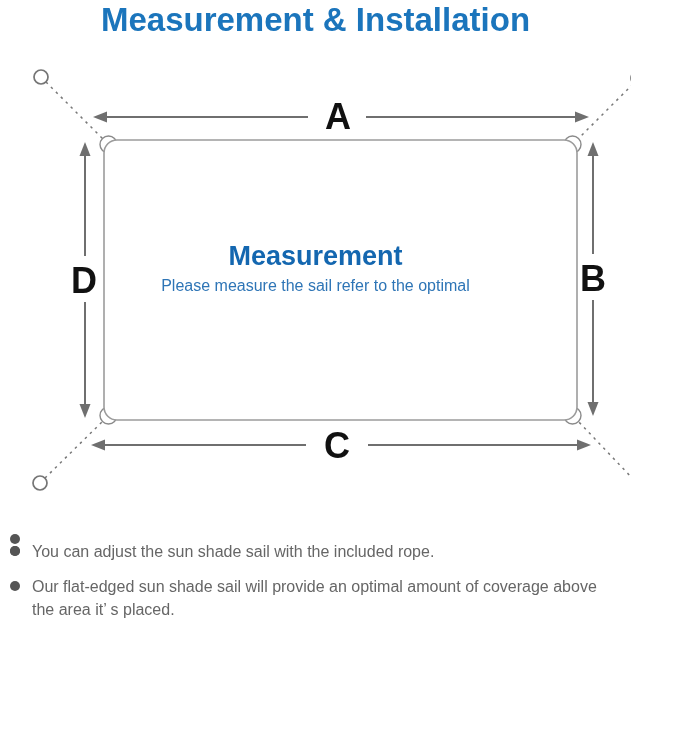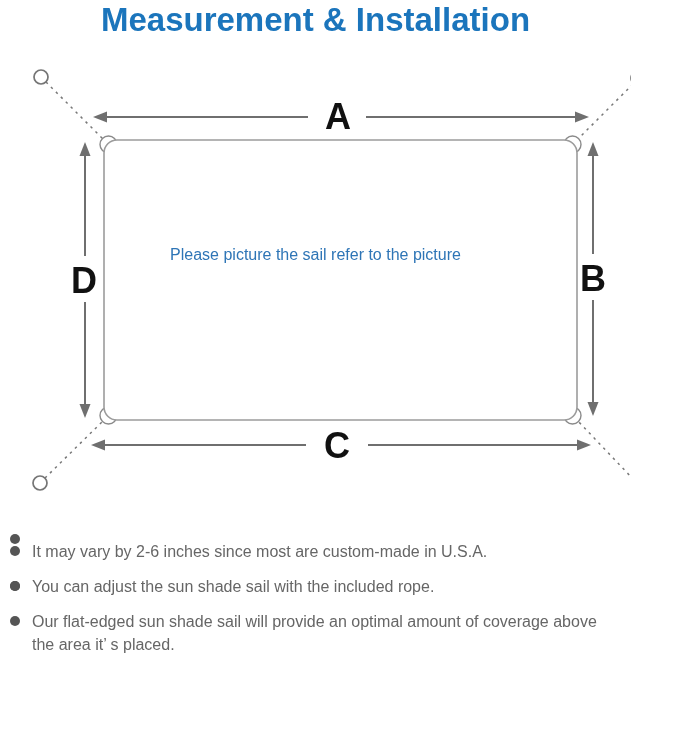--- a/index.html
+++ b/index.html
@@ -100,30 +100,27 @@
       </g>
     </g>
 
     <text x="338" y="129" text-anchor="middle">A</text>
     <text x="593" y="291" text-anchor="middle">B</text>
     <text x="337" y="458" text-anchor="middle">C</text>
     <text x="84" y="293" text-anchor="middle">D</text>
   </svg>
 
   <div class="center-overlay">
-    <p class="subtitle">Please picture the sail refer to the picture</p>
+    <div class="heading">Measurement</div>
+    <p class="subtitle">Please measure the sail refer to the optimal</p>
   </div>
 
   <ul class="notes">
     <li>
       <span class="dot"></span>
-    </li>
-    <li>
-      <span class="dot"></span>
-      <span>It may vary by 2-6 inches since most are custom-made in U.S.A.</span>
     </li>
     <li>
       <span class="dot"></span>
     </li>
     <li>
       <span class="dot"></span>
       <span>You can adjust the sun shade sail with the included rope.</span>
     </li>
     <li>
       <span class="dot"></span>

